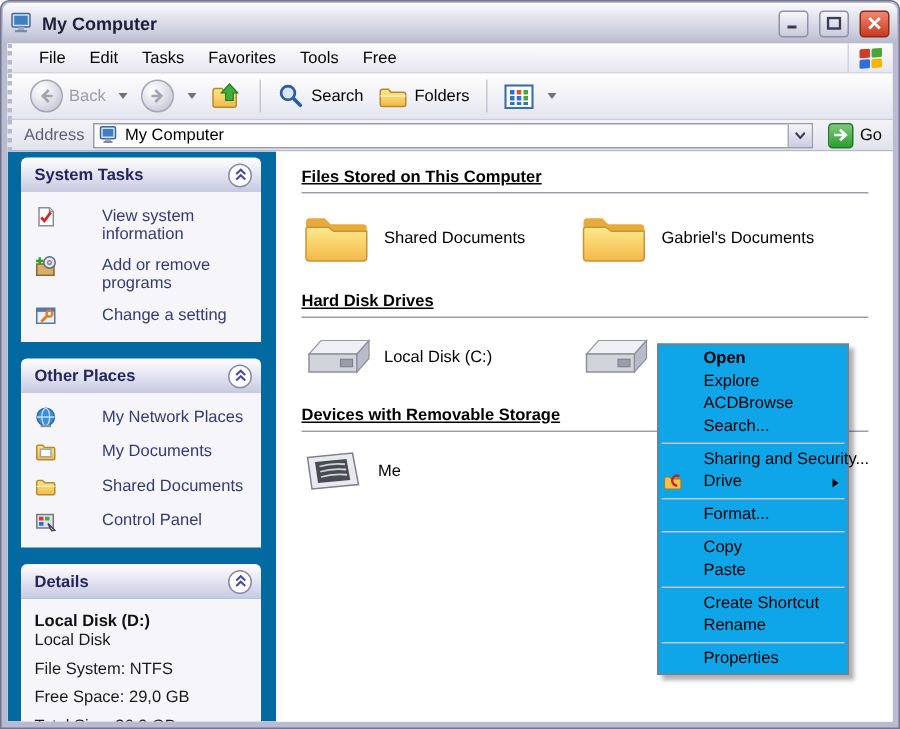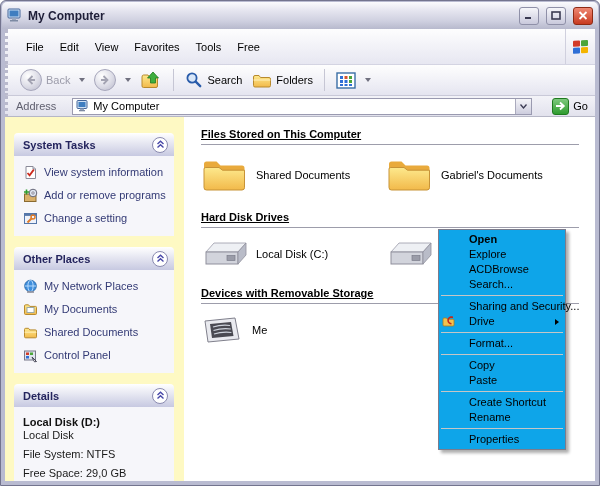--- a/index.html
+++ b/index.html
@@ -21,21 +21,21 @@
   }
   .title-text{ font-size:12px; font-weight:bold; color:#1e1e38; flex:1; }
   .winbtn{ width:20px; height:18px; border-radius:3px; border:1px solid #8f90a8;
     display:flex; align-items:center; justify-content:center; margin-left:2px;
     background:linear-gradient(180deg,#f6f6fa,#c9c9dc); }
   .winbtn svg{ display:block; }
   .winbtn.close{ background:linear-gradient(180deg,#ef8873,#c83a20); border-color:#8e2a14; }
 
   
   .menubar{
-    height:36px; background:linear-gradient(180deg,#fdfdfe,#e7e7f1);
+    height:20px; background:linear-gradient(180deg,#fdfdfe,#e7e7f1);
     border-bottom:1px solid #d4d4e2; display:flex; align-items:center;
     padding-left:10px; border-left:3px dotted #b9b9cc;justify-content:space-between;
   }
   .menu-item{ padding:1px 8px; cursor:default; }
   .menubar-flag{ margin-left:auto; padding:0 6px; border-left:1px solid #d0d0de;
     height:100%; display:flex; align-items:center; }
 
   
   .toolbar{
     height:31px; background:linear-gradient(180deg,#fefefe,#e5e5f0);
@@ -49,49 +49,49 @@
     background:radial-gradient(circle at 35% 30%, #ffffff, #dcdce6 55%, #b9b9cb);
     border:1px solid #a6a6bb; display:flex; align-items:center; justify-content:center; }
   .caret{ width:0; height:0; border-left:3px solid transparent; border-right:3px solid transparent;
     border-top:4px solid #70707f; margin:0 3px; }
   .tb-sep{ width:1px; height:22px; background:#c6c6d4; margin:0 5px; }
 
   
   .addressbar{
     height:21px; background:linear-gradient(180deg,#f3f3f8,#e2e2ed);
     border-bottom:1px solid #b6b7c6; display:flex; align-items:center;
-    padding:0 3px 0 8px; gap:16px; border-left:3px dotted #b9b9cc;
+    padding:0 3px 0 8px; gap:6px; border-left:3px dotted #b9b9cc;
   }
   .address-label{ color:#5f5f6e; }
   .address-combo{ flex:1; height:17px; background:#fff; border:1px solid #9a9ab0;
     display:flex; align-items:center; padding-left:3px; gap:4px; }
   .address-text{ flex:1; }
   .combo-drop{ width:16px; height:15px; background:linear-gradient(180deg,#f4f4f8,#cdcdde);
     border-left:1px solid #aaaabd; display:flex; align-items:center; justify-content:center; }
   .go-btn{ display:flex; align-items:center; gap:4px; padding:0 4px; }
   .go-icon{ width:17px; height:17px; border-radius:3px; border:1px solid #1f7a1f;
     background:linear-gradient(180deg,#7ec97e,#2f9c2f); display:flex; align-items:center; justify-content:center; }
 
   
   .main{ flex:1; display:flex; overflow:hidden; background:#fff; }
-  .sidebar{ width:179px; background:#fef9c3; padding:16px 10px 0 9px; }
+  .sidebar{ width:179px; background:#0369a1; padding:4px 10px 0 9px; }
 
   .panel{ margin-bottom:11px; }
   .panel-header{
     height:23px; border-radius:4px 4px 0 0;
     background:linear-gradient(180deg,#ffffff,#c7c9e1);
     display:flex; align-items:center; justify-content:space-between;
     padding:0 6px 0 9px; font-weight:bold; color:#25255e;
   }
   .chevron-btn{ width:16px; height:16px; border-radius:50%; background:#fff;
     border:1px solid #8a8ab0; display:flex; align-items:center; justify-content:center; }
   .panel-body{ background:#f6f6fa; padding:9px 6px 10px 9px; }
   .task-item{ display:flex; align-items:flex-start; gap:6px; margin-bottom:8px; }
   .task-item:last-child{ margin-bottom:0; }
-  .task-label{ color:#333a75; padding-top:1px; }
+  .task-label{ color:#333a75; padding-top:1px;margin-left:24px; }
   .task-icon{ flex:0 0 15px; }
 
   .details-heading{ font-weight:bold; color:#111; margin-bottom:1px; }
   .details-line{ color:#1a1a1a; margin-bottom:1px; }
   .details-line.spaced{ margin-top:7px; }
 
   
   .content{ flex:1; background:#fff; padding:8px 14px 0 17px; position:relative; }
   .group-header{ font-weight:bold; font-size:11px; color:#000;
     padding:3px 0 4px 0; border-bottom:1px solid #9d9dab; margin-right:2px;text-decoration:underline; }
@@ -155,21 +155,21 @@
           <path d="M1.5 1 L8.5 8 M8.5 1 L1.5 8" stroke="#fff" stroke-width="1.8"></path>
         </svg>
     </span>
   </div>
 
   <div style="position:absolute; top:28px; left:4px; right:4px; bottom:4px; display:flex; flex-direction:column; background:#fff;">
 
     <div class="menubar">
       <span class="menu-item">File</span>
       <span class="menu-item">Edit</span>
-      <span class="menu-item">View</span>
+      <span class="menu-item">Tasks</span>
       <span class="menu-item">Favorites</span>
       <span class="menu-item">Tools</span>
       <span class="menu-item">Free</span>
       <span class="menubar-flag">
         <svg width="17" height="16" viewBox="0 0 17 16">
           <g transform="skewY(-4)">
             <rect x="1" y="2" width="7" height="6" rx="1" fill="#d23b28"></rect>
             <rect x="9" y="2" width="7" height="6" rx="1" fill="#4ca53a"></rect>
             <rect x="1" y="9" width="7" height="6" rx="1" fill="#2f6fd6"></rect>
             <rect x="9" y="9" width="7" height="6" rx="1" fill="#f4b400"></rect>

